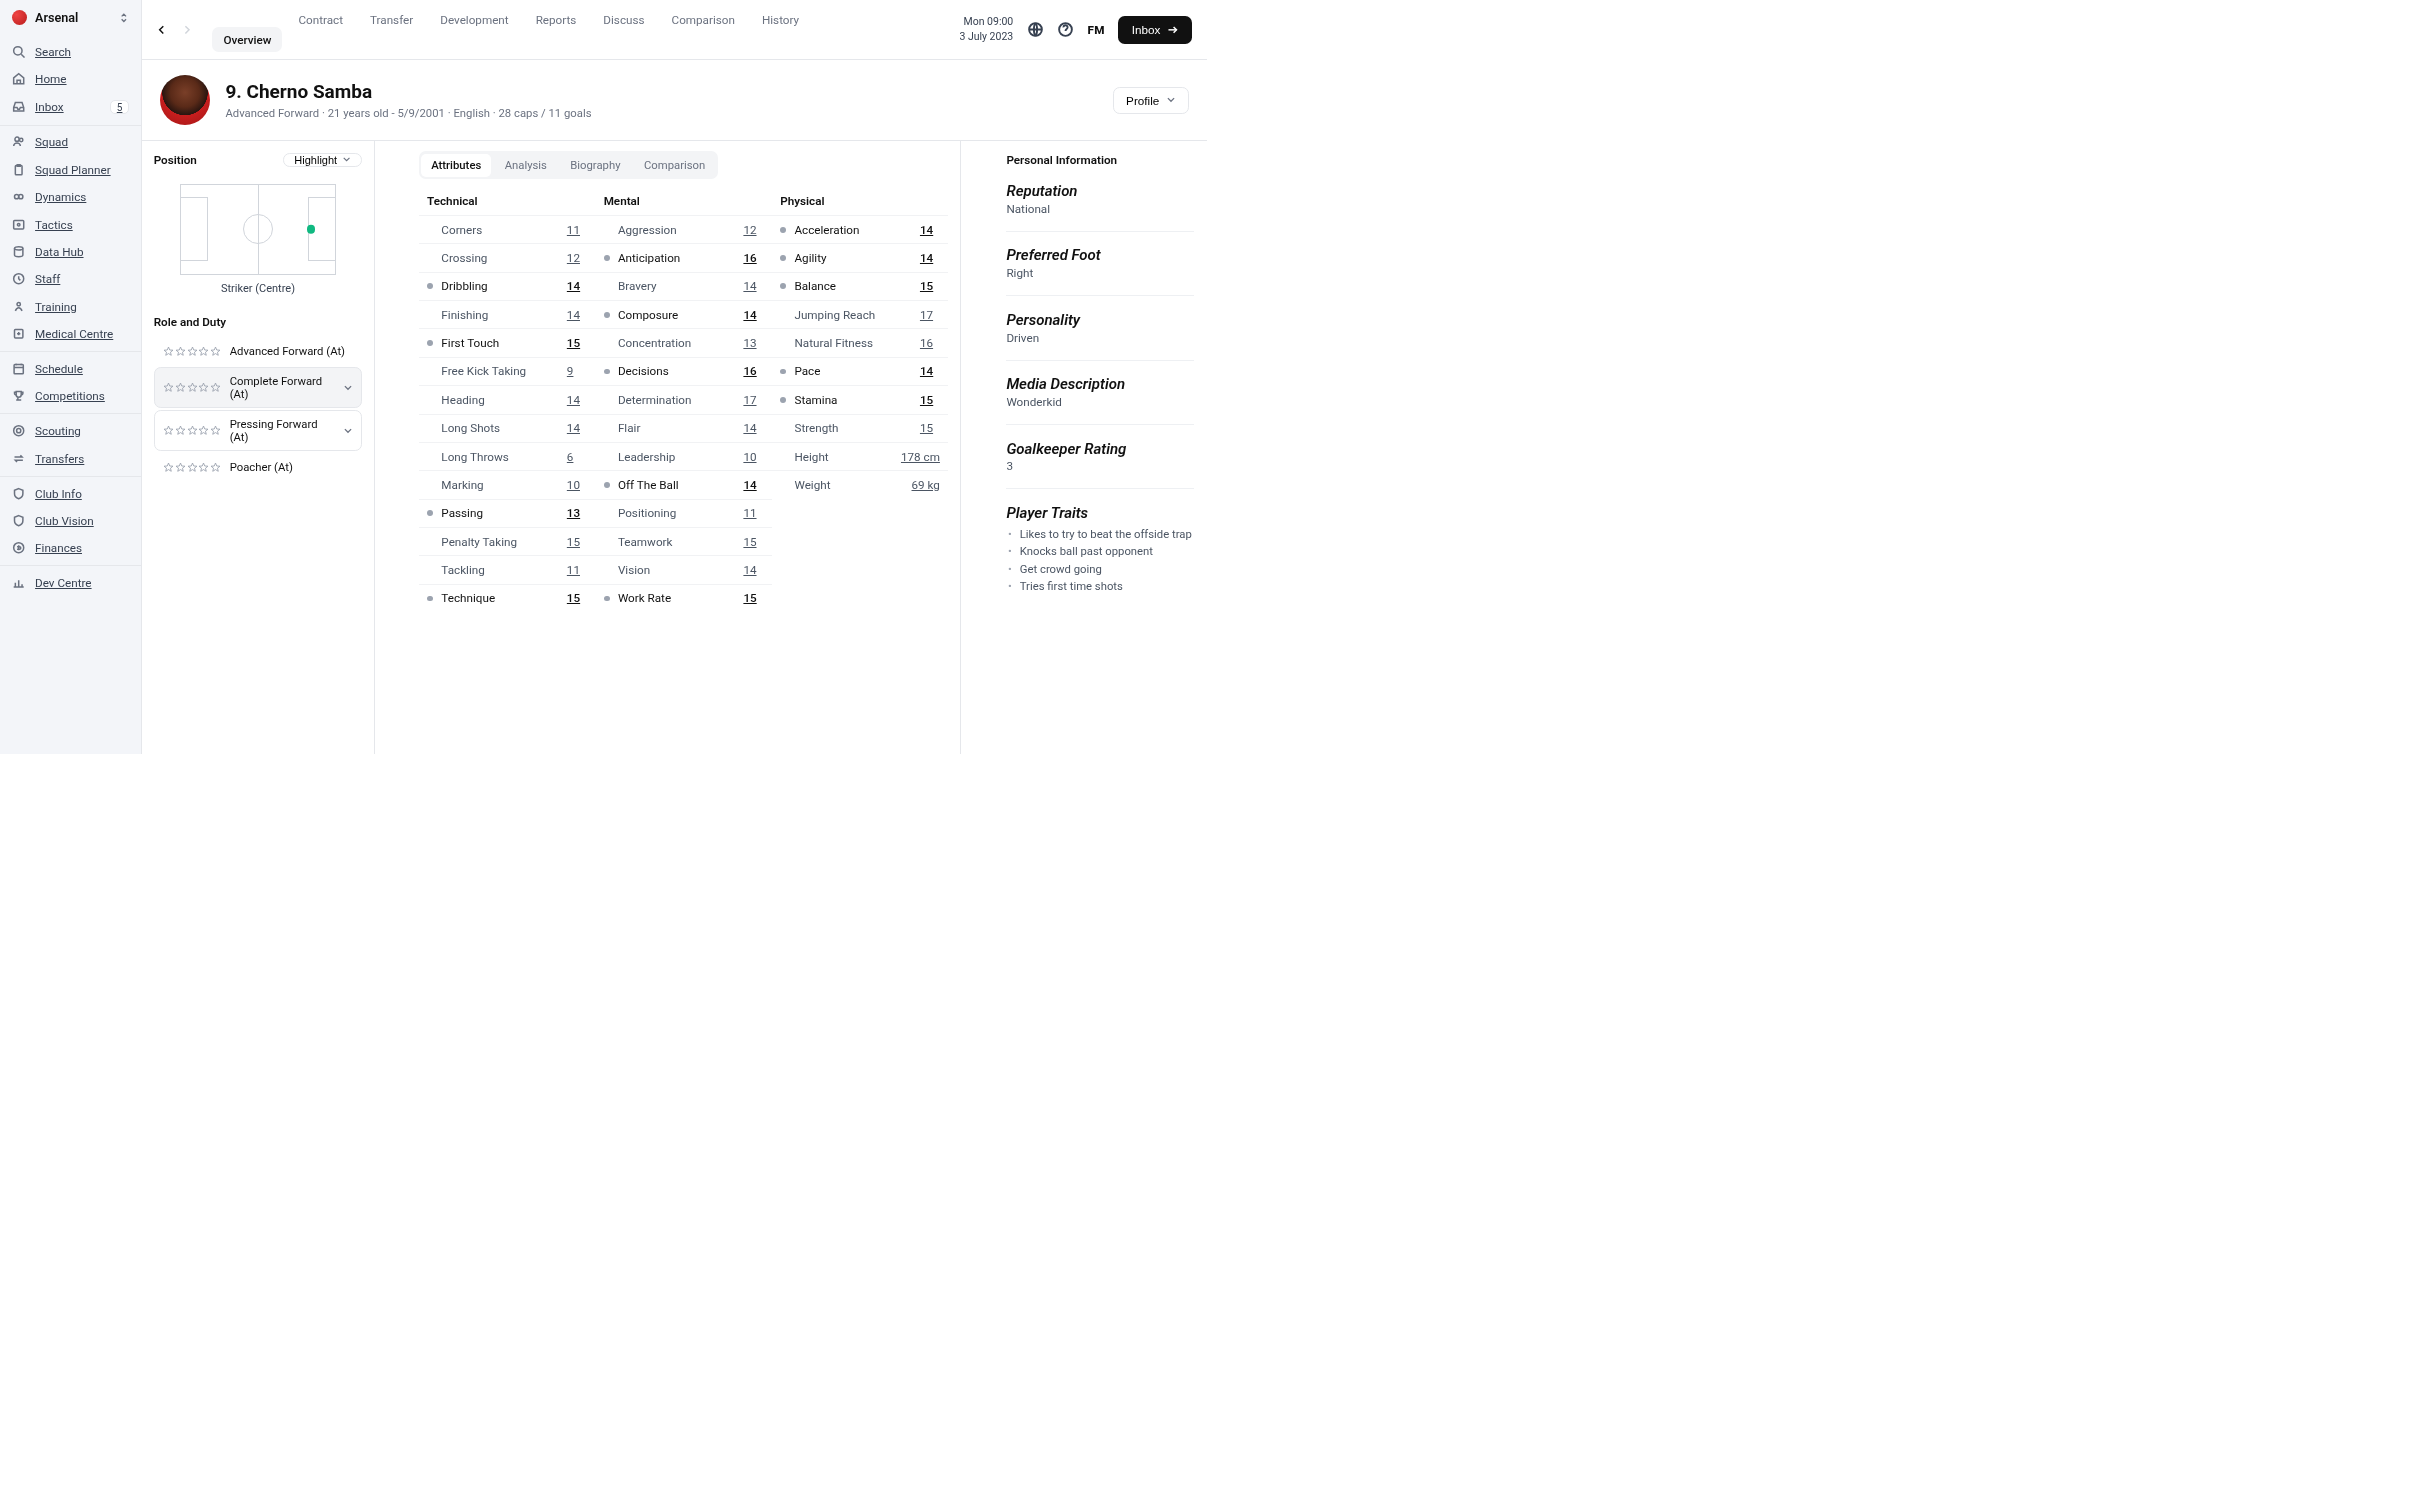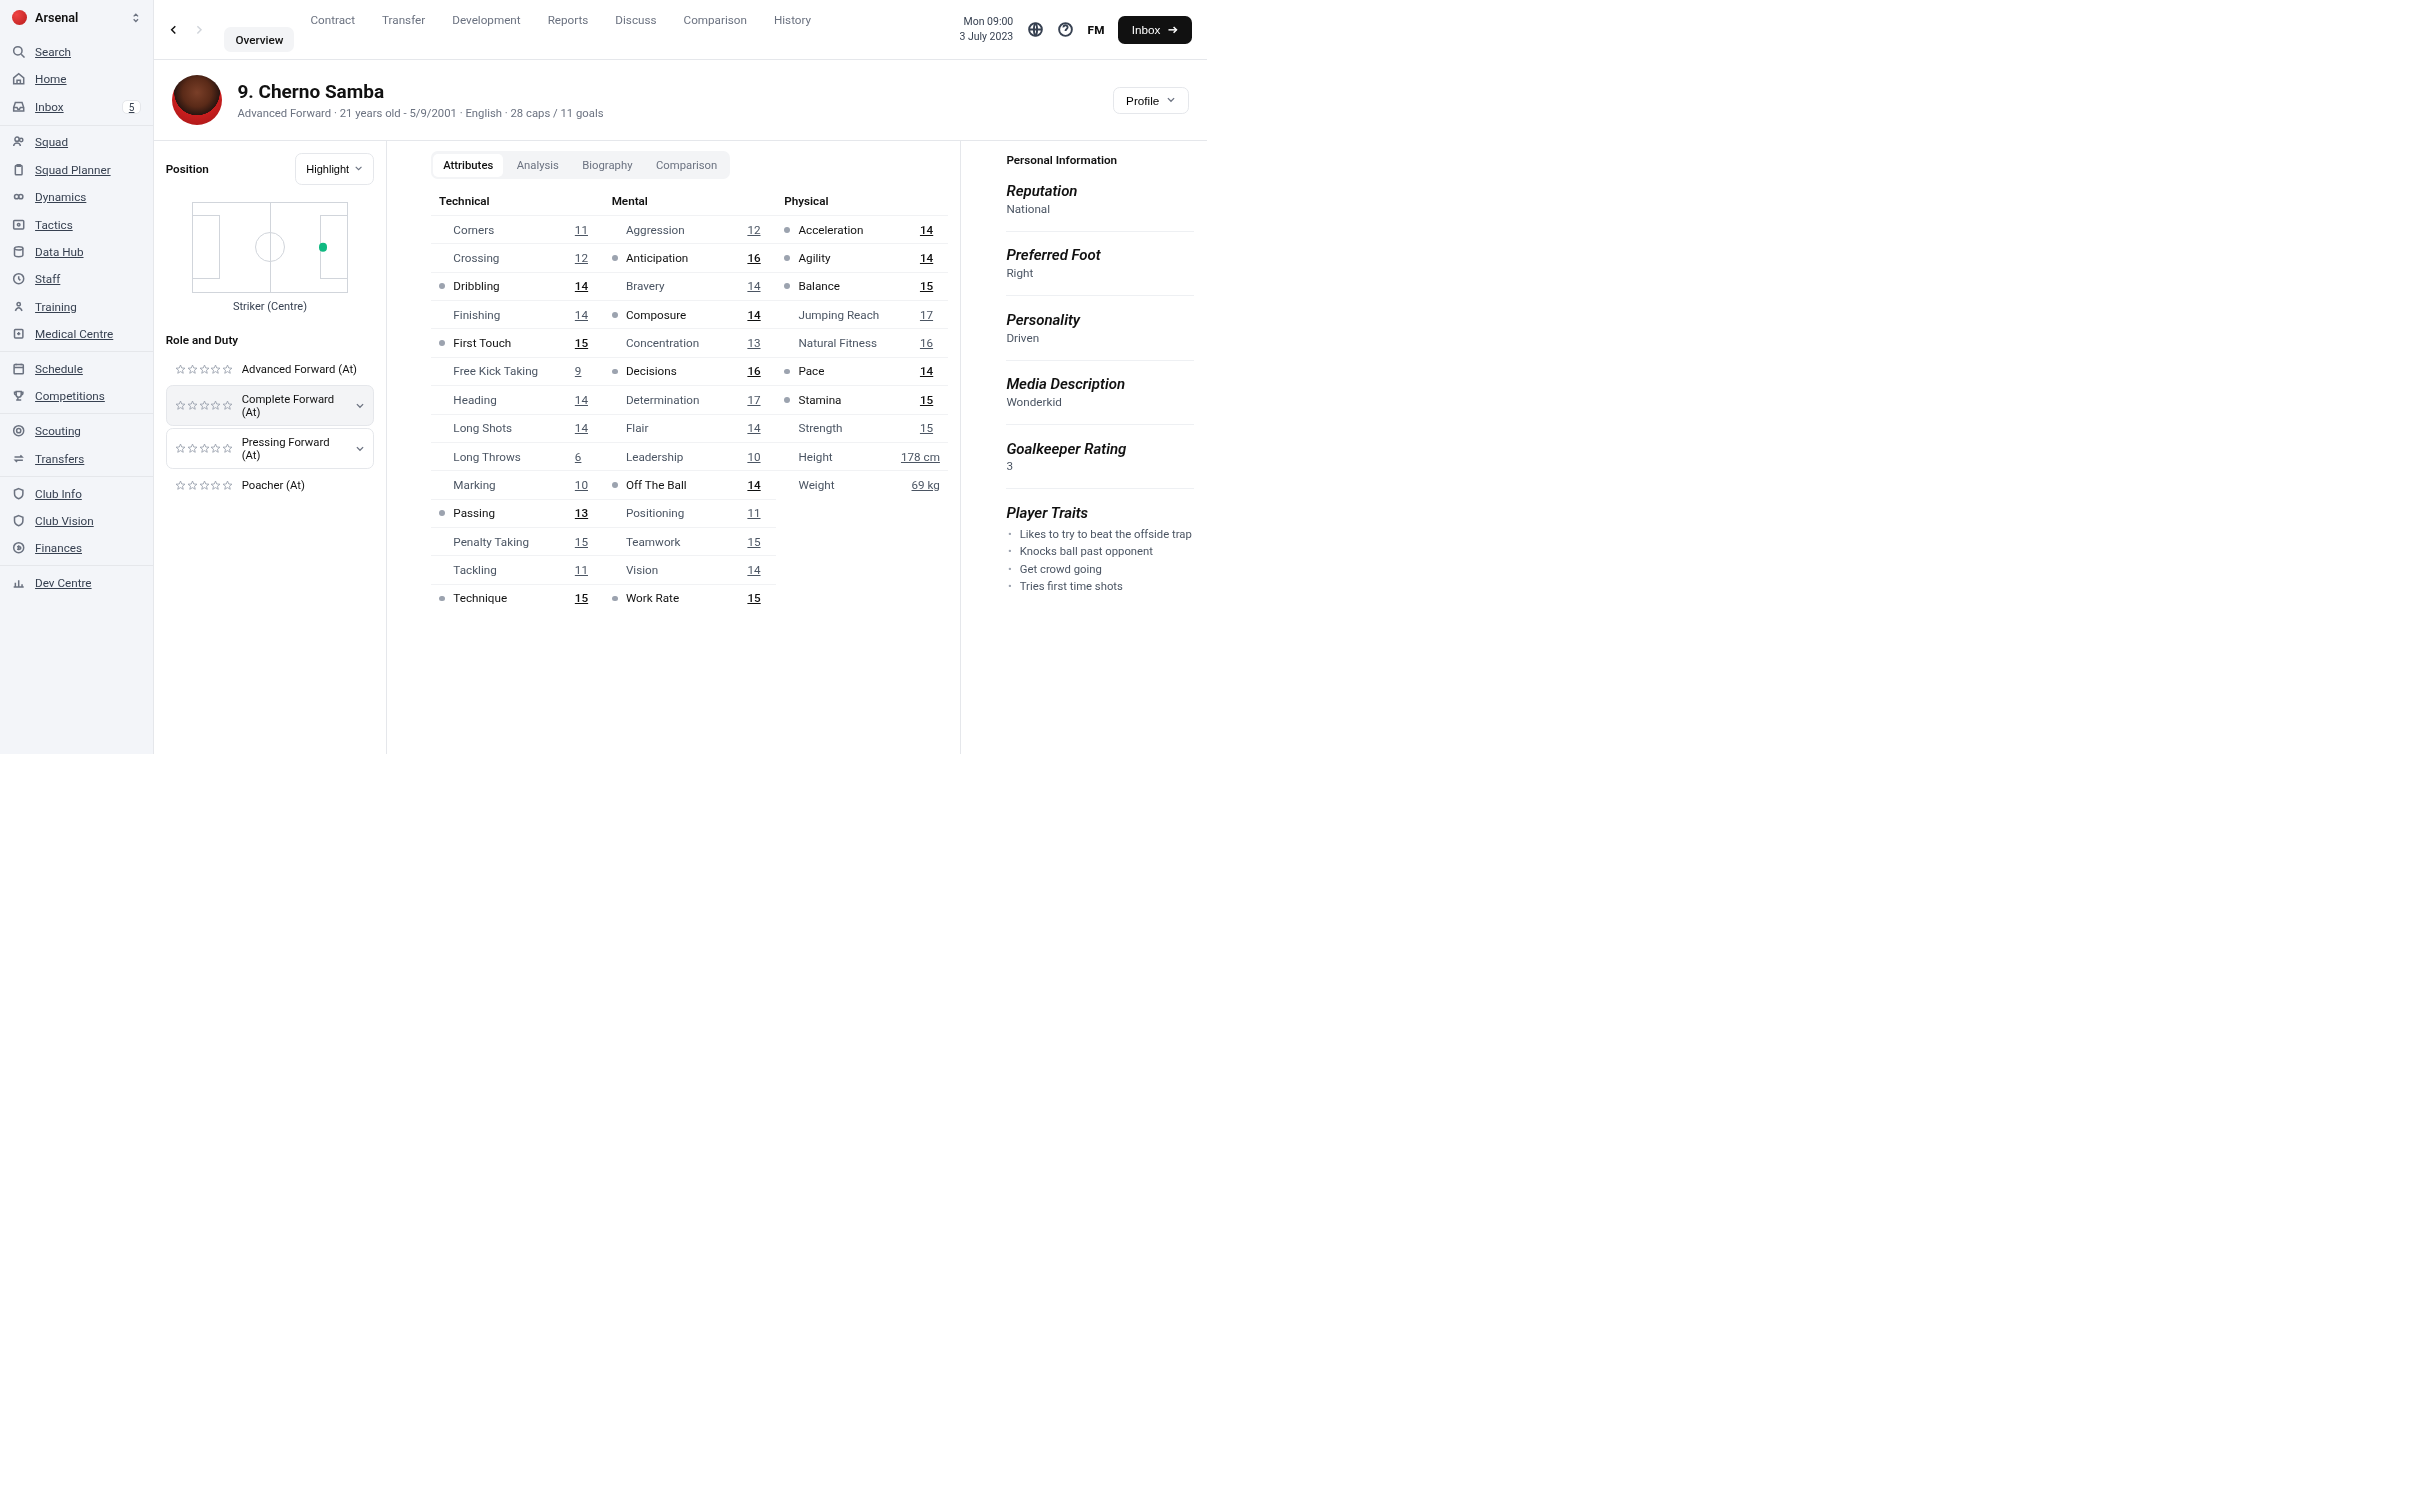--- a/index.html
+++ b/index.html
@@ -15,21 +15,21 @@
   width: 1207px;
   height: 754px;
   overflow: hidden;
 }
 .app {
   display: flex;
   width: 100%;
   height: 100%;
 }
 .sidebar {
-  width: 154px;
+  width: 142px;
   background: #f3f5f9;
   border-right: 0.8px solid #e5e7eb;
   display: flex;
   flex-direction: column;
 }
 .sidebar-header {
   display: flex;
   align-items: center;
   padding: 10px 11.7px;
   gap: 8.4px;
@@ -253,21 +253,21 @@
   justify-content: space-between;
   margin-bottom: 8.4px;
 }
 .section-title {
   font-weight: 600;
   font-size: 11.7px;
 }
 .highlight-btn {
   border: 0.8px solid #e5e7eb;
   background: #fff;
-  padding: 9px 10px;
+  padding: 0 10px;
   border-radius: 6.7px;
   font-size: 11px;
   display: flex;
   align-items: center;
   gap: 5px;
   cursor: pointer;
 }
 .highlight-btn svg {
   width: 9.2px;
   height: 9.2px;

